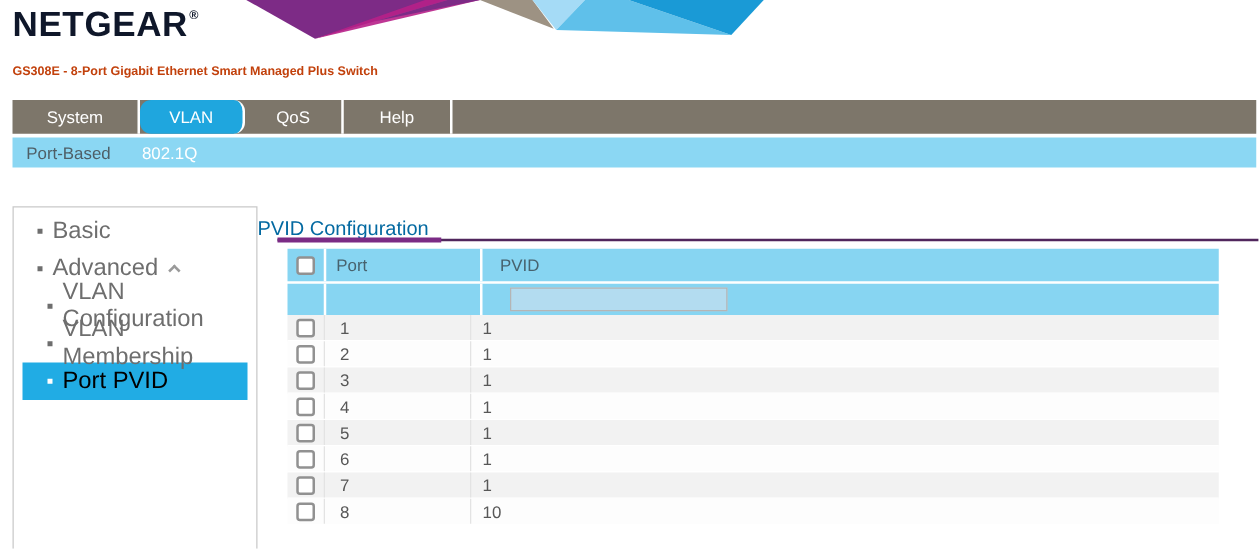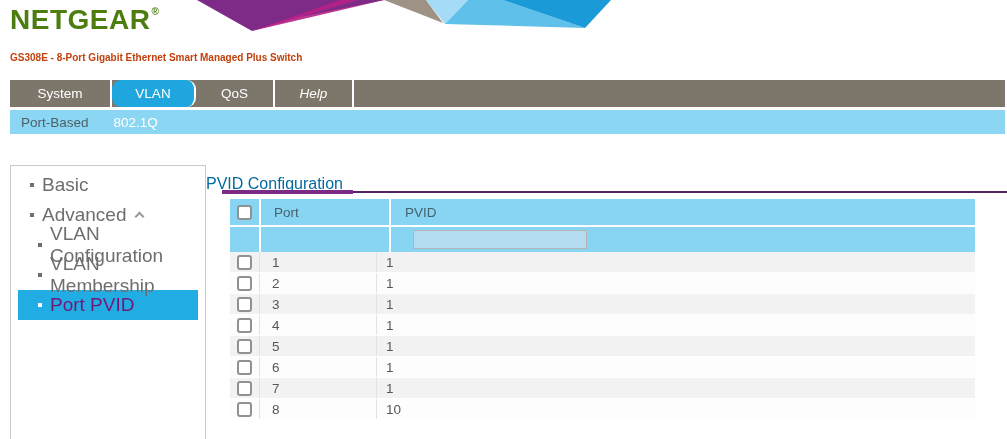--- a/index.html
+++ b/index.html
@@ -8,39 +8,39 @@
     width: 1007px;
     height: 439px;
     background: #fff;
     overflow: hidden;
     font-family: "Liberation Sans", sans-serif;
   }
   
   .banner { position: absolute; top: 0; left: 0; }
   .logo {
     position: absolute; left: 10px; top: 4px;
-    font-size: 28px; font-weight: bold; color: #4d7c0f;
+    font-size: 28px; font-weight: bold; color: #0f172a;
     letter-spacing: 0.5px;
   }
   .logo sup { font-size: 10px; vertical-align: 14px; margin-left: 1px; }
   .device-title {
     position: absolute; left: 10px; top: 52px;
     font-size: 10px; font-weight: bold; color: #c2410c;
   }
   
   .nav {
     position: absolute; left: 10px; top: 80px; width: 995px; height: 27px;
     background: #7d766a; display: flex;
   }
   .nav .tab {
     display: flex; align-items: center; justify-content: center;
     color: #fff; font-size: 13.5px; border-right: 2px solid #fff;
     cursor: pointer; box-sizing: border-box;
   }
-  .tab-w1 { width: 102px; } .tab-w2 { width: 84px; border-radius: 9px; } .tab-w3 { width: 79px; } .tab-w4 { width: 79px; font-style: italic; }
+  .tab-w1 { width: 102px; } .tab-w2 { width: 84px; border-radius: 9px; } .tab-w3 { width: 79px; } .tab-w4 { width: 87px; }
   .nav .tab.active { background: #1fa6de; }
   
   .subnav {
     position: absolute; left: 10px; top: 110px; width: 995px; height: 24px;
     background: #8bd7f3; display: flex; align-items: center;
     padding-left: 11px; box-sizing: border-box; gap: 25px; font-size: 13.5px;
   }
   .subnav .item { color: #4e5e66; cursor: pointer; }
   .subnav .item.selected { color: #fff; }
   
@@ -48,42 +48,42 @@
     position: absolute; left: 10px; top: 165px; width: 196px; height: 276px;
     background: #fff; border: 1px solid #c9c9c9; box-sizing: border-box;
   }
   .sidebar ul { list-style: none; margin: 4px 0 0 0; padding: 0; }
   .sidebar li {
     display: flex; align-items: center; height: 30px;
     font-size: 19px; color: #6e6e6e; cursor: pointer;
   }
   .sidebar li.lvl1 { padding-left: 19px; }
   .sidebar li.lvl2 { padding-left: 27px; }
-  .sidebar li.selected { background: #21ace4; color: #701a75; margin: 0 7px; padding-left: 20px; }
+  .sidebar li.selected { background: #21ace4; color: #000000; margin: 0 7px; padding-left: 20px; }
   .bullet { width: 4px; height: 4px; background: #6e6e6e; margin-right: 8px; flex: none; }
   li.selected .bullet { background: #fff; }
   .caret-up {
     width: 5px; height: 5px; flex: none;
     border-left: 2px solid #9a9a9a; border-top: 2px solid #9a9a9a;
     transform: rotate(45deg); margin-left: 9px; margin-top: 3px;
   }
   
   .heading {
     position: absolute; left: 206px; top: 175px;
     font-size: 16px; color: #0369a1;
   }
   .rule-thin { position: absolute; left: 222px; width: 785px; top: 191px; height: 2px; background: #50265c; }
   .rule-thick { position: absolute; left: 222px; width: 131px; top: 190px; height: 4px; background: #7b2b85; }
   
   .pvid-table { position: absolute; left: 230px; top: 199px; width: 745px; }
   .thead, .tfilter { display: flex; background: #87d5f2; align-items: center; }
   .thead { height: 26px; color: #47626e; font-size: 13.5px; }
   .tfilter { height: 25px; margin-top: 2px; }
   .hc1 { width: 29px; border-right: 2px solid #fff; height: 100%; display: flex; align-items: center; justify-content: center; flex: none; box-sizing: content-box; }
-  .hc2 { width: 115px; border-right: 2px solid #fff; height: 100%; display: flex; align-items: center; padding-left: 13px; flex: none; box-sizing: content-box; }
+  .hc2 { width: 115px; border-right: 2px solid #fff; height: 100%; display: flex; align-items: center; padding-left: 8px; flex: none; box-sizing: content-box; }
   .hc3 { flex: 1; display: flex; align-items: center; padding-left: 14px; height: 100%; }
   .trow { display: flex; height: 20px; align-items: center; font-size: 13.5px; color: #575757; border-bottom: 1px solid #fff; box-sizing: content-box; }
   .tbody .trow:nth-child(odd) { background: #f2f2f2; }
   .tbody .trow:nth-child(even) { background: #fdfdfd; }
   .dc1 { width: 30px; border-right: 1px solid #e3e3e3; height: 100%; display: flex; align-items: center; justify-content: center; flex: none; box-sizing: border-box; }
   .dc2 { width: 117px; border-right: 1px solid #e3e3e3; height: 100%; display: flex; align-items: center; padding-left: 12px; flex: none; box-sizing: border-box; }
   .dc3 { flex: 1; display: flex; align-items: center; padding-left: 9px; height: 100%; }
   .cb {
     width: 11px; height: 11px; background: #fff;
     border: 2px solid #919191; border-radius: 3px; cursor: pointer;

